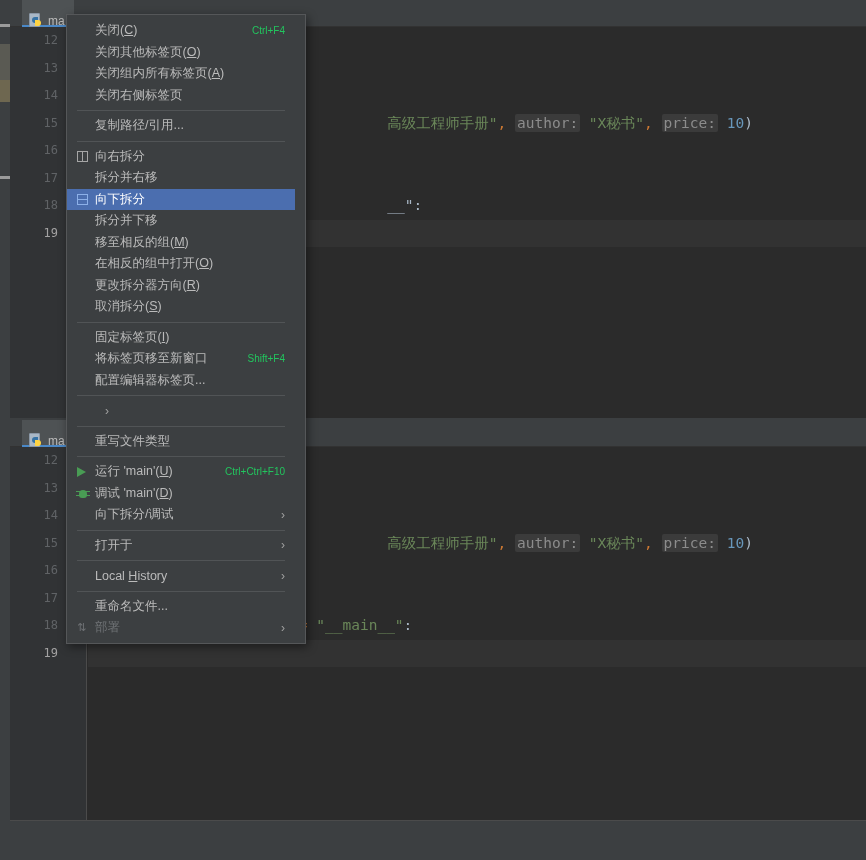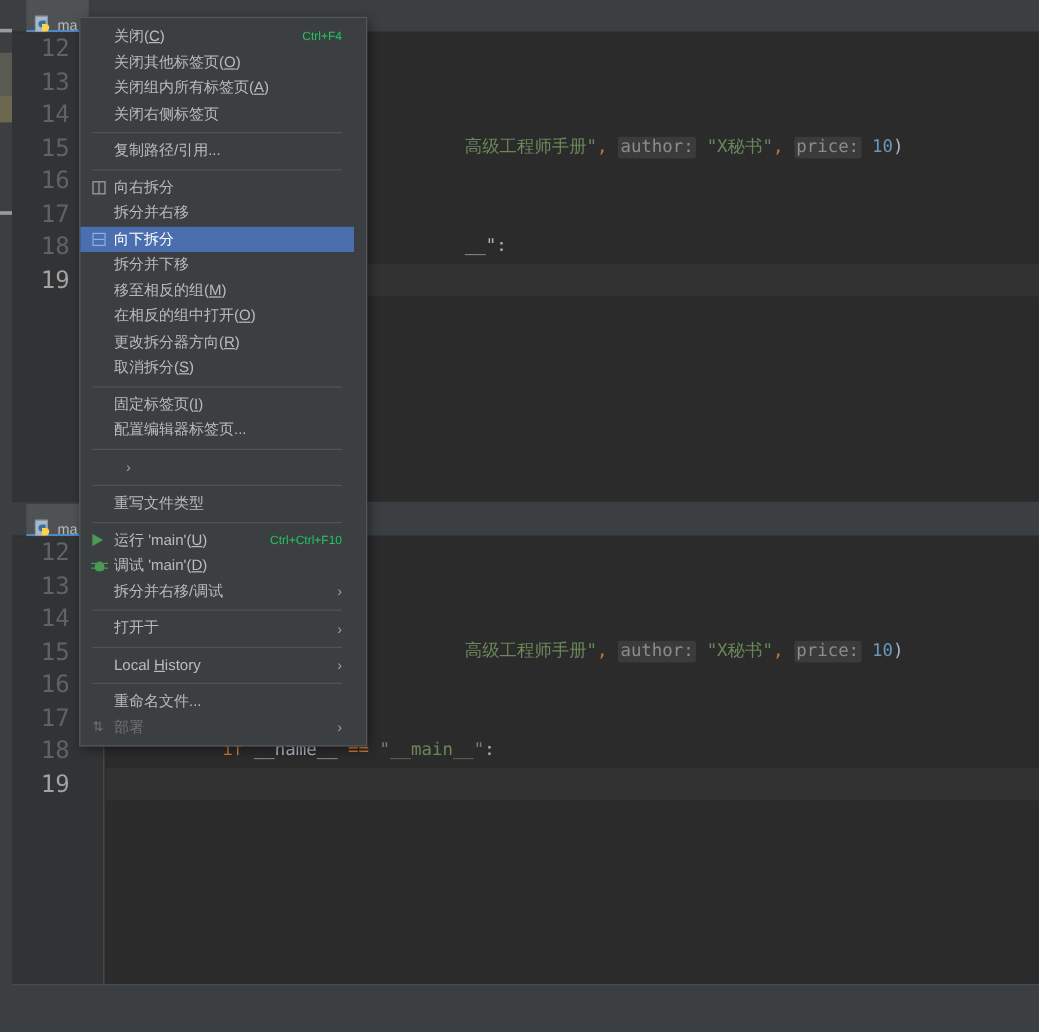--- a/index.html
+++ b/index.html
@@ -66,21 +66,21 @@
     position: absolute; left: 0; top: 0; width: 77px; height: 100%;
     background: #313335;
     border-right: 1px solid #4b4b4b;
   }
   .codearea { position: absolute; left: 78px; top: 0; right: 0; height: 100%; }
 
   .line { position: relative; height: 27.5px; line-height: 27.5px; white-space: pre; }
   .ln {
     position: absolute; right: 0; width: 100%; text-align: right;
     padding-right: 28px;
-    color: #606366; font-size: 20px;
+    color: #606366; font-size: 12px;
     font-family: "DejaVu Sans Mono", "Liberation Mono", monospace;
   }
   .ln.cur { color: #a4a3a3; }
   .runmark {
     position: absolute; right: 6px; top: 8px;
     width: 0; height: 0;
     border-left: 9px solid #499c54;
     border-top: 5.5px solid transparent;
     border-bottom: 5.5px solid transparent;
   }
@@ -322,20 +322,25 @@
         <span class="icoslot"></span>
         <span class="lbl">取消拆分(<u>S</u>)</span>
       </div>
       <div class="sep"></div>
       <div class="mi">
         <span class="icoslot"></span>
         <span class="lbl">固定标签页(<u>I</u>)</span>
       </div>
       <div class="mi">
         <span class="icoslot"></span>
+        <span class="lbl">将标签页移至新窗口</span>
+        <span class="sc">Shift+F4</span>
+      </div>
+      <div class="mi">
+        <span class="icoslot"></span>
         <span class="lbl">配置编辑器标签页...</span>
       </div>
       <div class="sep"></div>
       <div class="mi">
         <span class="icoslot"></span>
         <span class="arrow">›</span>
       </div>
       <div class="sep"></div>
       <div class="mi">
         <span class="icoslot"></span>
@@ -356,21 +361,21 @@
             <span class="ant a1"></span>
             <span class="ant a2"></span>
             <span class="ant a3"></span>
             <span class="ant a4"></span>
           </span>
         </span>
         <span class="lbl">调试 'main'(<u>D</u>)</span>
       </div>
       <div class="mi">
         <span class="icoslot"></span>
-        <span class="lbl">拆分并右移/调试</span>
+        <span class="lbl">向下拆分/调试</span>
         <span class="arrow">›</span>
       </div>
       <div class="sep"></div>
       <div class="mi">
         <span class="icoslot"></span>
         <span class="lbl">打开于</span>
         <span class="arrow">›</span>
       </div>
       <div class="sep"></div>
       <div class="mi">

